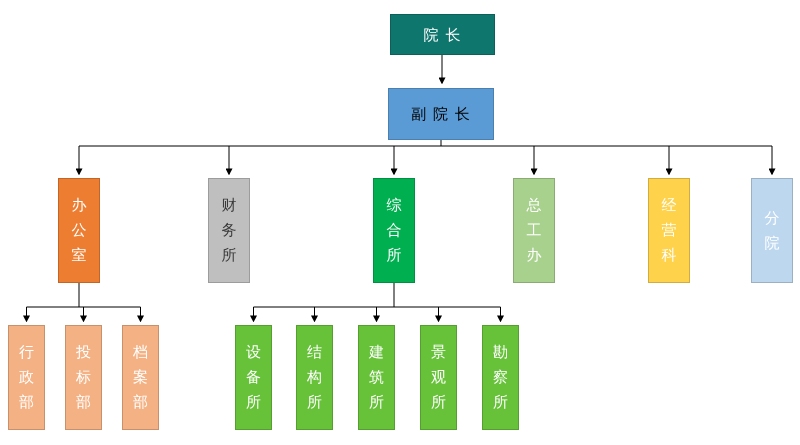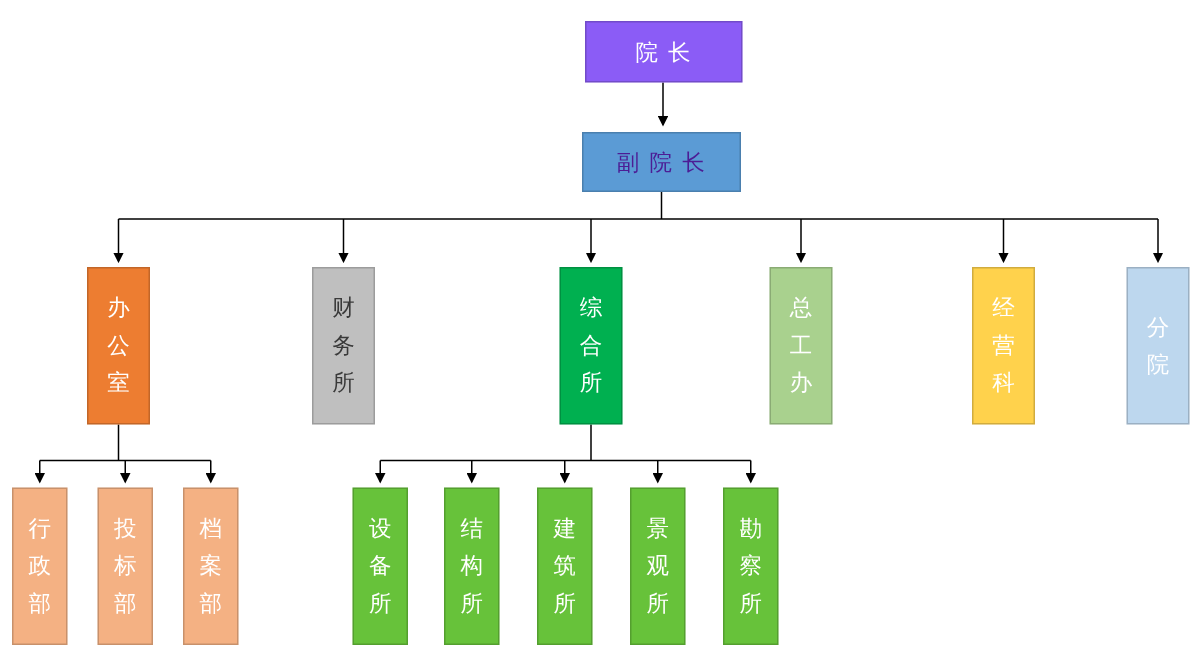--- a/index.html
+++ b/index.html
@@ -72,23 +72,23 @@
 
     <line x1="394" y1="283" x2="394" y2="307"></line>
     <line x1="253.5" y1="307" x2="500.5" y2="307"></line>
     <line x1="253.5" y1="307" x2="253.5" y2="321" marker-end="url(#arr)"></line>
     <line x1="314.5" y1="307" x2="314.5" y2="321" marker-end="url(#arr)"></line>
     <line x1="376.5" y1="307" x2="376.5" y2="321" marker-end="url(#arr)"></line>
     <line x1="438.5" y1="307" x2="438.5" y2="321" marker-end="url(#arr)"></line>
     <line x1="500.5" y1="307" x2="500.5" y2="321" marker-end="url(#arr)"></line>
   </svg>
 
-  <div class="node h-label" style="left: 390px; top: 14px; width: 105px; height: 41px; background-color: #8b5cf6; color: rgb(255, 255, 255);">院 长</div>
+  <div class="node h-label" style="left: 390px; top: 14px; width: 105px; height: 41px; background-color: #0f766e; color: rgb(255, 255, 255);">院 长</div>
 
-  <div class="node h-label" style="left: 388px; top: 88px; width: 106px; height: 40px; background-color: rgb(91, 155, 213); color: #4c1d95;">副 院 长</div>
+  <div class="node h-label" style="left: 388px; top: 88px; width: 106px; height: 52px; background-color: rgb(91, 155, 213); color: #000000;">副 院 长</div>
 
   <div class="node" style="left: 58px; top: 178px; width: 42px; height: 105px; background-color: rgb(237, 125, 49); color: rgb(255, 255, 255);">办
 公
 室</div>
 
   <div class="node" style="left: 208px; top: 178px; width: 42px; height: 105px; background-color: rgb(191, 191, 191); color: rgb(58, 58, 58);">财
 务
 所</div>
 
   <div class="node" style="left: 373px; top: 178px; width: 42px; height: 105px; background-color: rgb(0, 176, 80); color: rgb(255, 255, 255);">综

